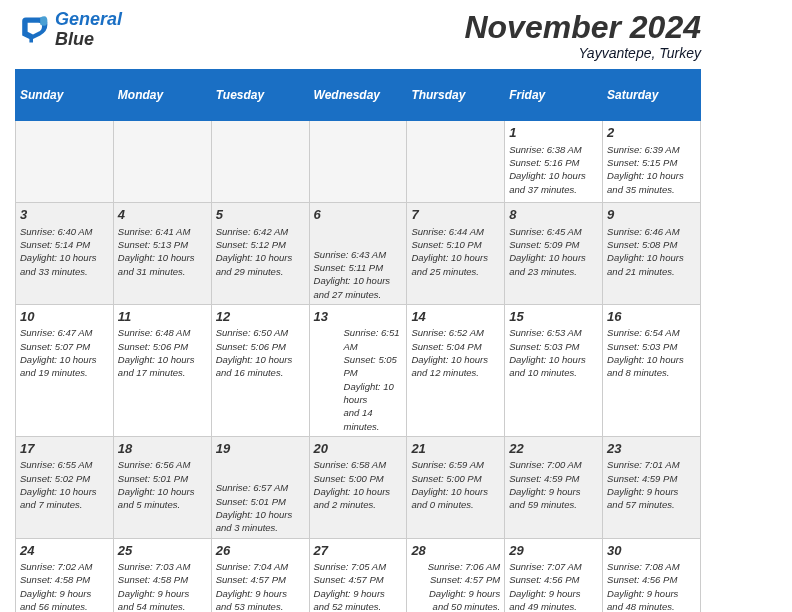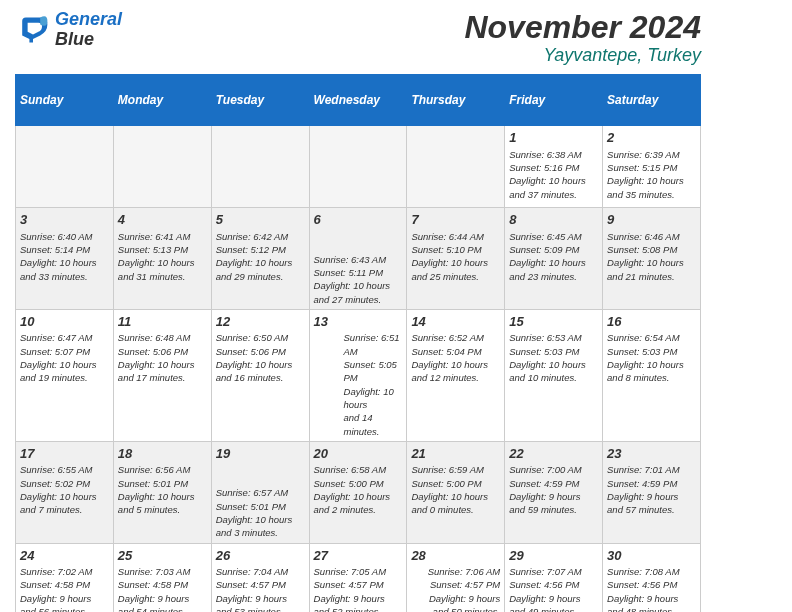--- a/index.html
+++ b/index.html
@@ -41,22 +41,22 @@
     .title-block {
       text-align: right;
     }
     .month-title {
       font-size: 32px;
       font-weight: bold;
       color: #333;
       line-height: 1.1;
     }
     .location-title {
-      font-size: 18px;
-      color: #0f766e;
+      font-size: 14px;
+      color: #0f172a;
     }
     .calendar {
       width: 100%;
       border-collapse: collapse;
       font-size: 10.5px;
     }
     .calendar th {
       background: #1a6fc4;
       color: #fff;
       padding: 18px 4px;

